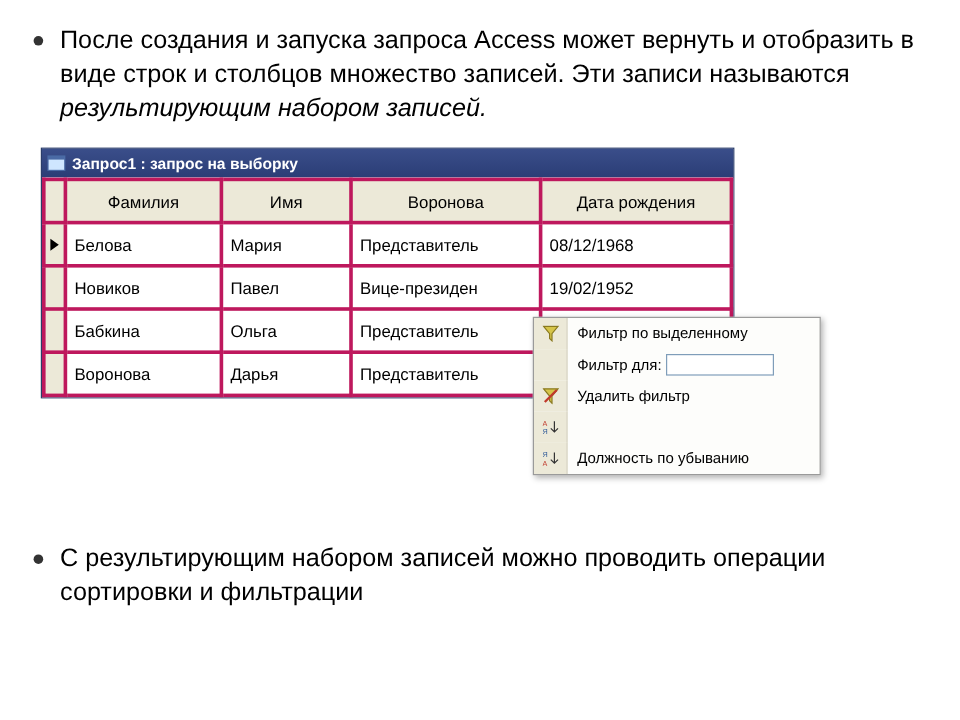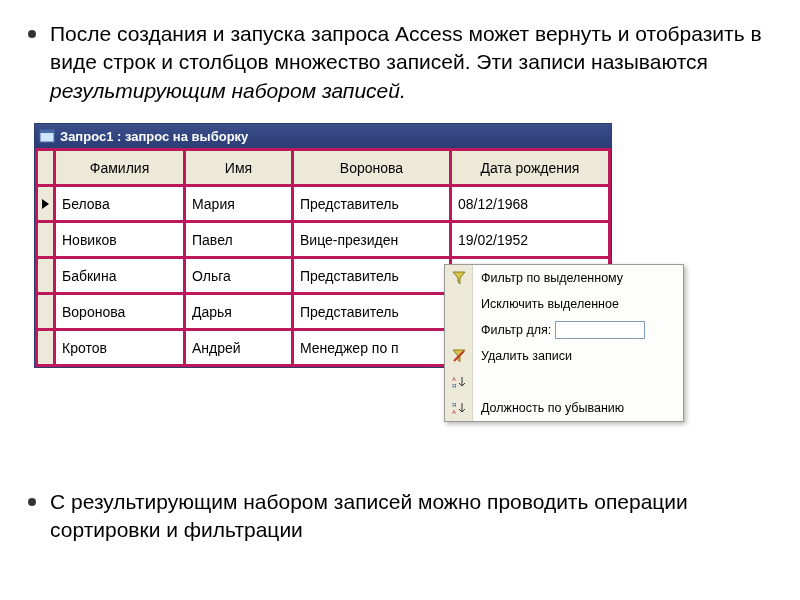--- a/index.html
+++ b/index.html
@@ -184,57 +184,46 @@
         <td>Представитель</td>
         <td class="col-date"></td>
       </tr>
       <tr>
         <td class="rowhead"></td>
         <td>Воронова</td>
         <td>Дарья</td>
         <td>Представитель</td>
         <td class="col-date"></td>
       </tr>
-      <tr>
-        <td class="rowhead"></td>
-        <td>Кротов</td>
-        <td>Андрей</td>
-        <td>Менеджер по п</td>
-        <td class="col-date"></td>
-      </tr>
     </tbody>
   </table>
 </div>
 
 <div class="context-menu">
   <div class="menu-row">
     <div class="menu-iconcol">
       <svg class="ico-funnel" viewBox="0 0 14 14">
           <polygon points="1,1 13,1 8,7 8,13 6,11 6,7" fill="#d6c54a" stroke="#8a7a20"></polygon>
         </svg>
     </div>
     <span class="menu-label">Фильтр по выделенному</span>
-  </div>
-  <div class="menu-row">
-    <div class="menu-iconcol"></div>
-    <span class="menu-label">Исключить выделенное</span>
   </div>
   <div class="menu-row">
     <div class="menu-iconcol"></div>
     <span class="menu-label" style="flex:0 0 auto">Фильтр для:</span>
     <input class="menu-input" value="" style="">
   </div>
   <div class="menu-row">
     <div class="menu-iconcol">
       <svg class="ico-funnel" viewBox="0 0 14 14">
           <polygon points="1,1 13,1 8,7 8,13 6,11 6,7" fill="#d6c54a" stroke="#8a7a20"></polygon>
           <line x1="2" y1="12" x2="12" y2="2" stroke="#c0392b" stroke-width="2"></line>
         </svg>
     </div>
-    <span class="menu-label">Удалить записи</span>
+    <span class="menu-label">Удалить фильтр</span>
   </div>
   <div class="menu-row">
     <div class="menu-iconcol">
       <svg class="ico-sort" viewBox="0 0 14 14">
           <text x="0" y="6" font-size="6" fill="#c0392b">А</text>
           <text x="0" y="13" font-size="6" fill="#2b5797">Я</text>
           <path d="M10 2 L10 11 M7 8 L10 11 L13 8" stroke="#333" fill="none"></path>
         </svg>
     </div>
   </div>

